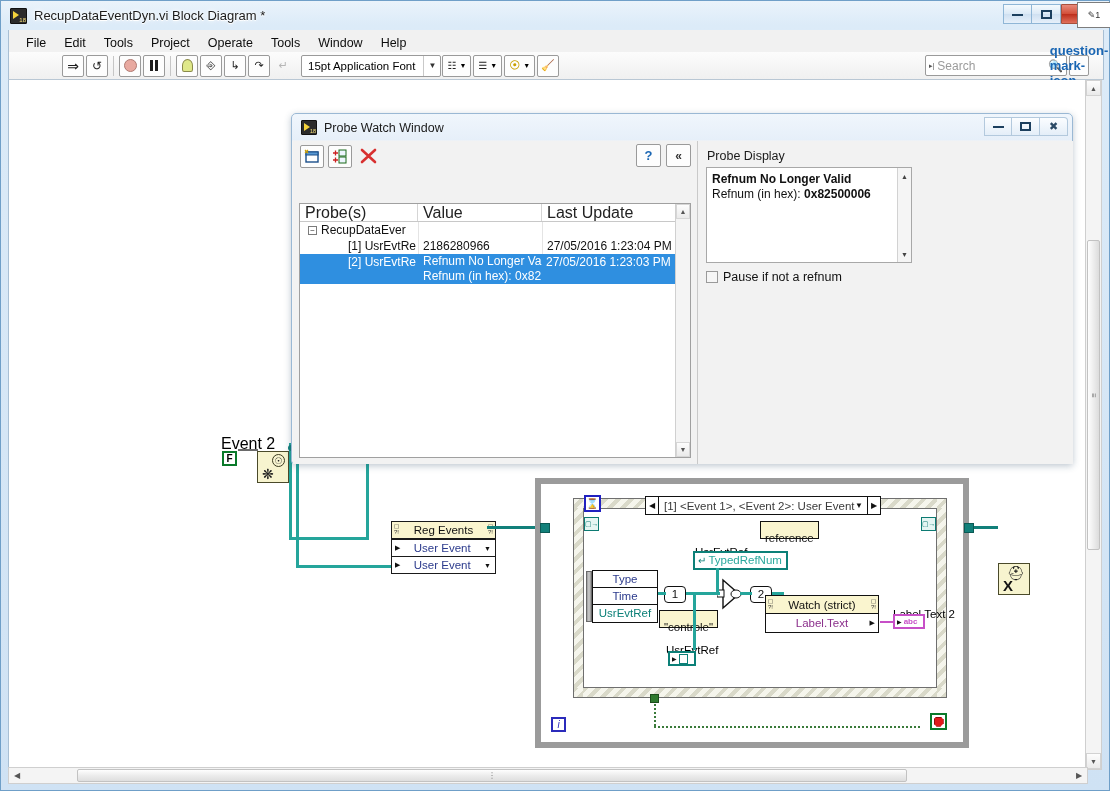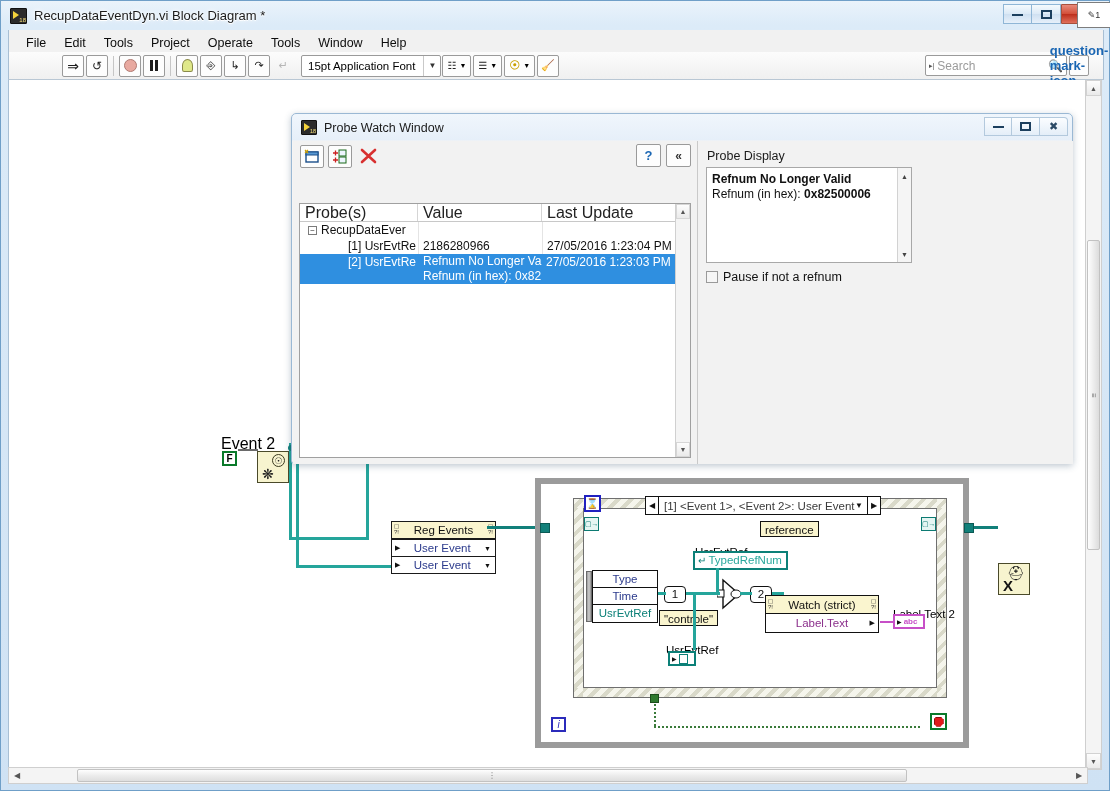--- a/index.html
+++ b/index.html
@@ -457,21 +457,21 @@
 
   
   .numc {
     position: absolute; width: 22px; height: 17px;
     border: 1px solid #111; background: #fff; border-radius: 4px;
     font-size: 11.5px; text-align: center; line-height: 15px; color: #111;
   }
   
   .strc {
     position: absolute; border: 1px solid #111; background: #faf5cf;
-    font-size: 11.5px; color: #111; padding: 0 4px; line-height: 16px; height: 16px;
+    font-size: 11.5px; color: #111; padding: 8px 4px; line-height: 16px; height: 16px;
   }
   
   .refnum-ctl {
     position: absolute; border: 2px solid #0c8078; background: #fff;
     font-size: 11.5px; color: #2aa89d; padding: 0 4px 0 3px;
     height: 19px; line-height: 15px; white-space: nowrap;
   }
   .refnum-ctl .ar { color: #0c8078; font-size: 10px; margin-right: 2px; }
   .refnum-small {
     position: absolute; width: 28px; height: 15px;

